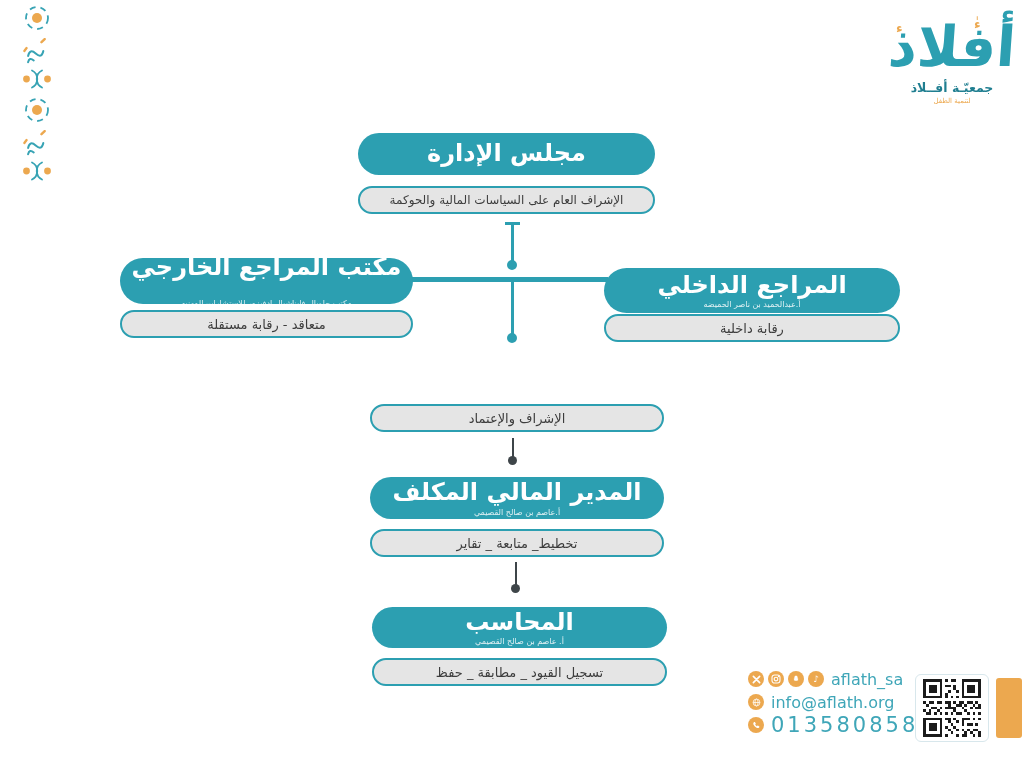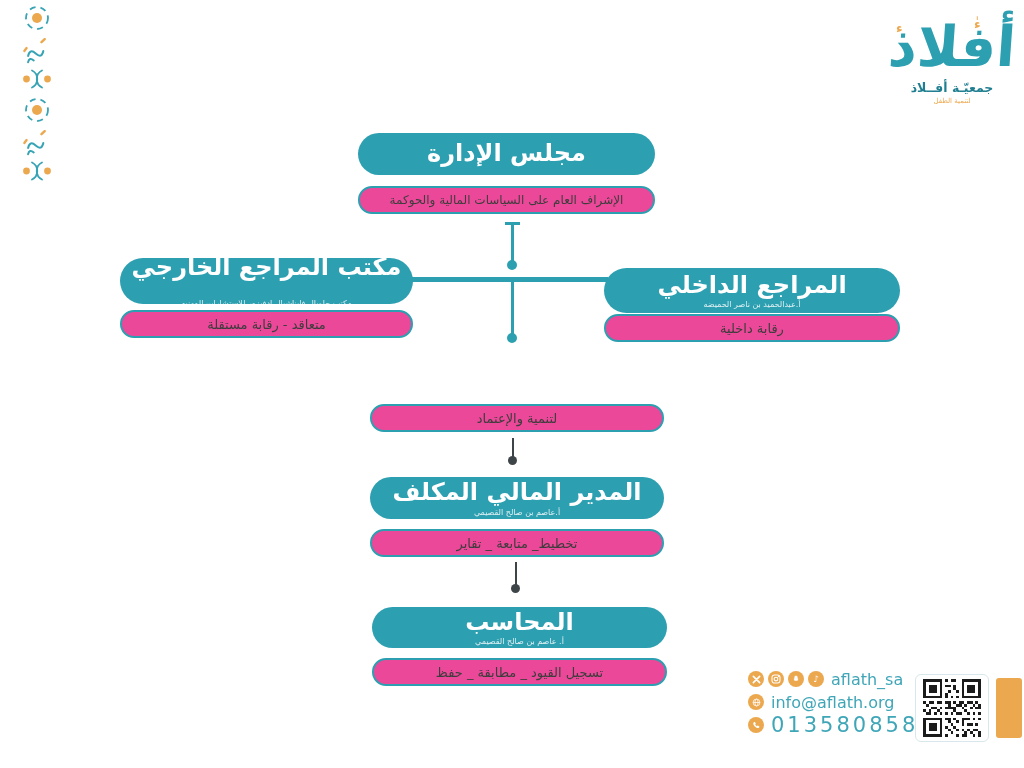--- a/index.html
+++ b/index.html
@@ -13,21 +13,21 @@
   *{margin:0;padding:0;box-sizing:border-box;}
   html,body{background:#e8e8e8;}
   body{font-family:"DejaVu Sans",sans-serif;}
   #canvas{position:relative;width:1024px;height:768px;background:#ffffff;overflow:hidden;margin:0 auto;}
 
   
   .node{position:absolute;background:var(--teal);border-radius:26px;color:#fff;
         display:flex;flex-direction:column;align-items:center;justify-content:center;z-index:3;}
   .node-title{font-size:24px;font-weight:bold;line-height:1.15;}
   .node-sub{font-size:8px;color:rgba(255,255,255,.85);margin-top:1px;}
-  .note{position:absolute;background:#ec4899;border:2px solid var(--teal);border-radius:16px;color:var(--ink);
+  .note{position:absolute;background:#e5e5e5;border:2px solid var(--teal);border-radius:16px;color:var(--ink);
         display:flex;align-items:center;justify-content:center;font-size:13px;z-index:3;}
 
   
   .conn{position:absolute;background:var(--teal);z-index:1;}
   .conn.dark{background:var(--dark);}
   .cdot{position:absolute;border-radius:50%;background:var(--teal);z-index:2;}
   .cdot.dark{background:var(--dark);}
 
   
   .decor-col{position:absolute;left:20px;top:2px;width:34px;display:flex;flex-direction:column;gap:4px;align-items:center;z-index:2;}
@@ -134,21 +134,21 @@
 
   <div class="node" style="left:604px;top:262px;width:296px;height:45px;margin-top:6px;">
     <div class="node-title" dir="rtl">المراجع الداخلي</div>
     <div class="node-sub" dir="rtl">أ.عبدالحميد بن ناصر الحميضه</div>
   </div>
   <div class="note" style="left:604px;top:314px;width:296px;height:28px;">
     <span dir="rtl">رقابة داخلية</span>
   </div>
 
   <div class="note" style="left:370px;top:404px;width:294px;height:28px;">
-    <span dir="rtl">لتنمية والإعتماد</span>
+    <span dir="rtl">الإشراف والإعتماد</span>
   </div>
 
   <div class="node" style="left:370px;top:477px;width:294px;height:42px;">
     <div class="node-title" dir="rtl">المدير المالي المكلف</div>
     <div class="node-sub" dir="rtl">أ.عاصم بن صالح القصيمي</div>
   </div>
   <div class="note" style="left:370px;top:529px;width:294px;height:28px;">
     <span dir="rtl">تخطيط_ متابعة _ تقاير</span>
   </div>
 

